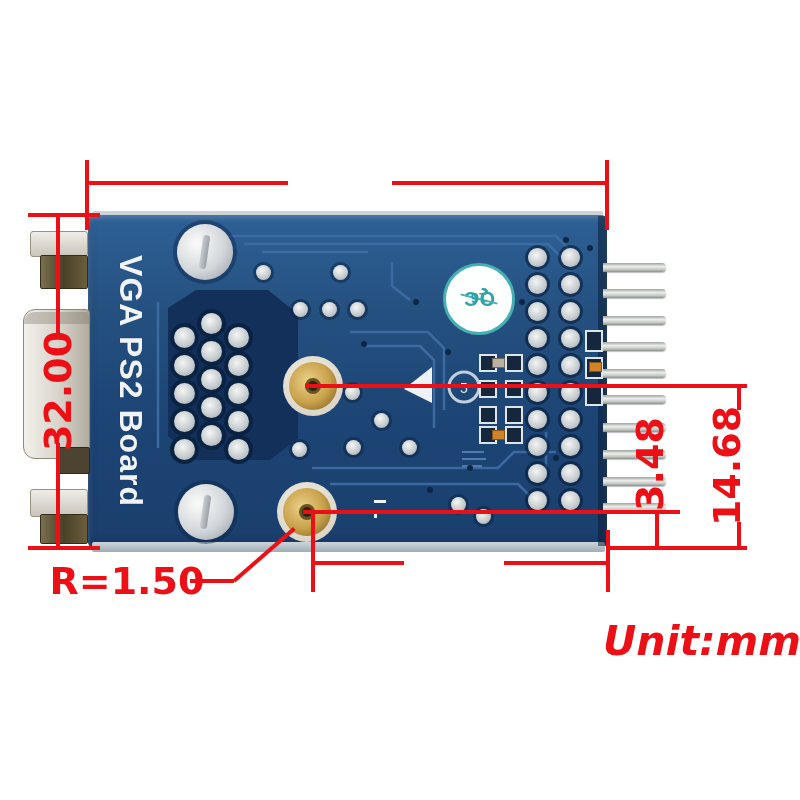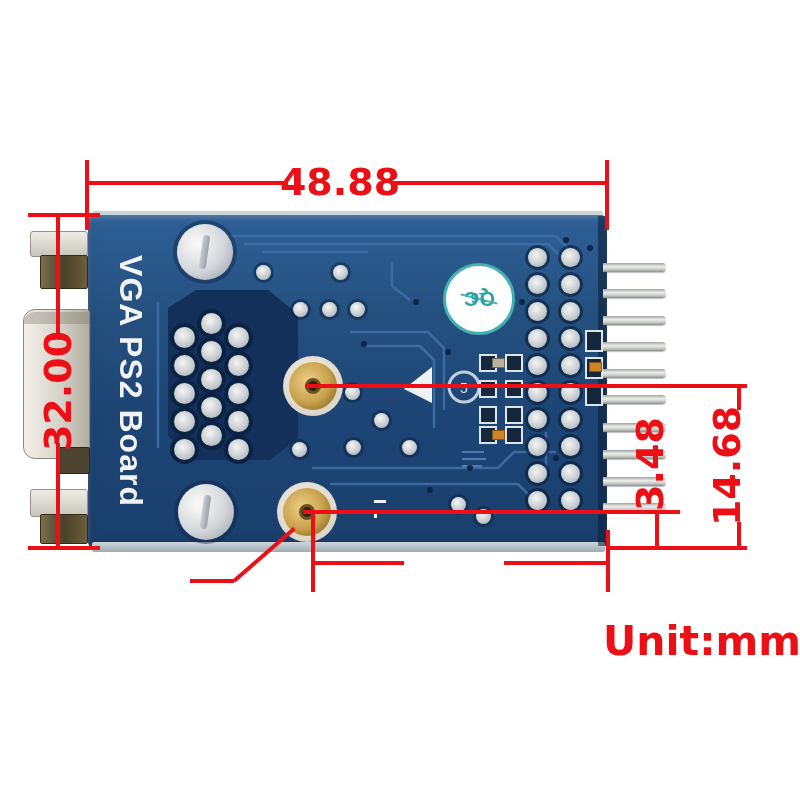--- a/index.html
+++ b/index.html
@@ -249,21 +249,20 @@
       <div class="band"></div>
     </div>
   <div class="conn conn-block"></div>
   <div class="conn conn-tab" style="top:489px;height:28px;"></div>
   <div class="conn conn-hex" style="top:514px;height:30px;"></div>
 
   <div class="dim" style="left:87px;top:181px;width:201px;height:4px;"></div>
   <div class="dim" style="left:392px;top:181px;width:215px;height:4px;"></div>
   <div class="dim" style="left:85px;top:160px;width:4px;height:70px;"></div>
   <div class="dim" style="left:605px;top:160px;width:4px;height:70px;"></div>
-  <div class="dim-label" style="left:340px;top:182px;">48.88</div>
 
   <div class="dim" style="left:56px;top:215px;width:4px;height:124px;"></div>
   <div class="dim" style="left:56px;top:443px;width:4px;height:105px;"></div>
   <div class="dim" style="left:28px;top:213px;width:72px;height:4px;"></div>
   <div class="dim" style="left:28px;top:546px;width:72px;height:4px;"></div>
   <div class="dim-label rot" style="left:58px;top:391px;">32.00</div>
 
   <div class="dim" style="left:313px;top:561px;width:91px;height:4px;"></div>
   <div class="dim" style="left:504px;top:561px;width:104px;height:4px;"></div>
   <div class="dim" style="left:311px;top:510px;width:4px;height:82px;"></div>
@@ -273,17 +272,18 @@
   <div class="dim" style="left:303px;top:510px;width:377px;height:4px;"></div>
   <div class="dim" style="left:610px;top:546px;width:137px;height:4px;"></div>
 
   <div class="dim" style="left:655px;top:512px;width:4px;height:36px;"></div>
   <div class="dim-label rot" style="left:650px;top:464px;">3.48</div>
 
   <div class="dim" style="left:737px;top:386px;width:4px;height:24px;"></div>
   <div class="dim" style="left:737px;top:522px;width:4px;height:26px;"></div>
   <div class="dim-label rot" style="left:727px;top:466px;">14.68</div>
 
+  <div class="dim-label" style="left:127px;top:581px;">R=1.50</div>
   <div class="dim" style="left:190px;top:579px;width:44px;height:4px;"></div>
   <div class="leader-diag"></div>
 
-  <div class="dim-label unit" style="left:702px;top:641px;">Unit:mm</div>
+  <div class="dim-label unit" style="left:702px;top:641px;font-style:italic;">Unit:mm</div>
 </div>
 
 </body></html>

